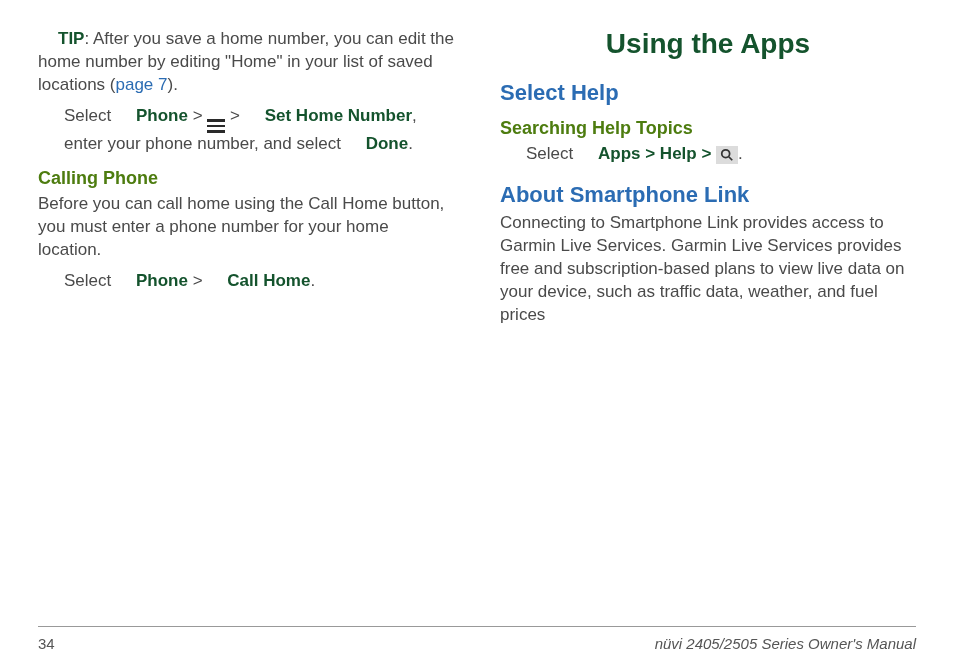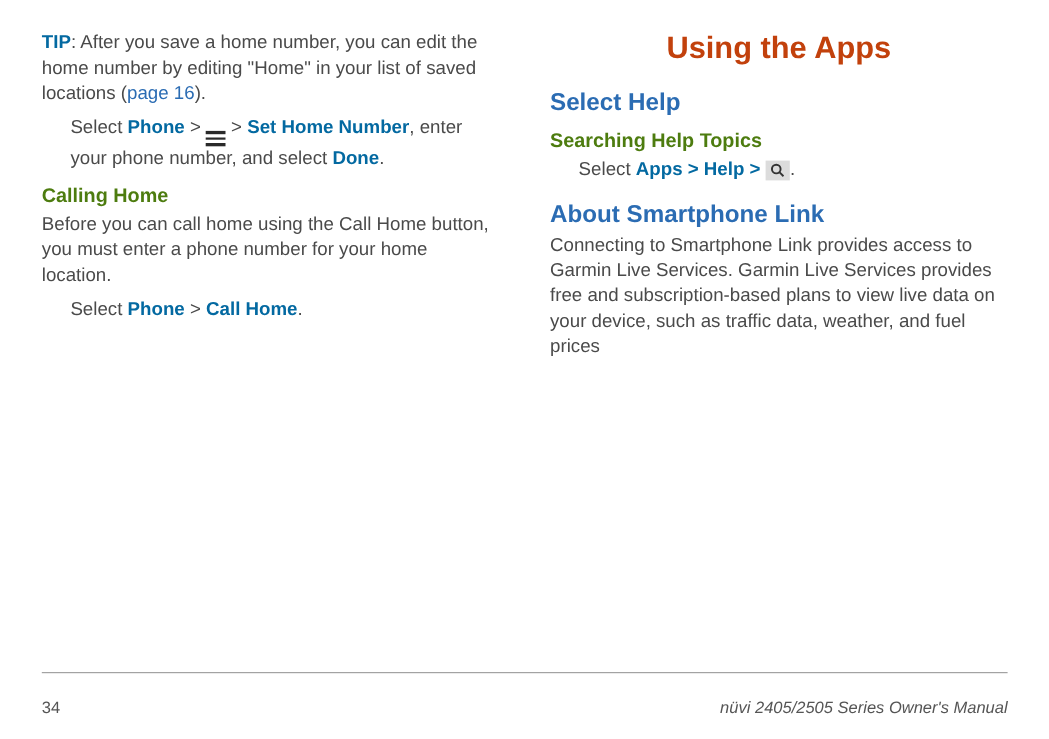--- a/index.html
+++ b/index.html
@@ -19,21 +19,21 @@
     gap: 46px;
   }
   .col {
     flex: 1;
     min-width: 0;
   }
   h1.main-title {
     font-size: 28px;
     font-weight: bold;
     text-align: center;
-    color: #c2410c;
+    color: #14532d;
     margin-bottom: 20px;
   }
   h2.section-blue {
     color: #2B6CB3;
     font-size: 22px;
     font-weight: bold;
     margin-bottom: 4px;
     margin-top: 0;
   }
   h2.section-blue.spaced { margin-top: 16px; }
@@ -44,21 +44,21 @@
     margin-top: 12px;
     margin-bottom: 4px;
   }
   p {
     font-size: 17px;
     line-height: 1.35;
     color: #4a4a4a;
     margin-bottom: 8px;
   }
   .indent { padding-left: 26px; }
-  .bold { font-weight: bold; color: #0369a1; }
+  .bold { font-weight: bold; color: #14532d; margin-left: 20px; }
   .link { color: #2B6CB3; }
   .icon-menu {
     display: inline-flex;
     flex-direction: column;
     justify-content: center;
     width: 18px;
     height: 14px;
     vertical-align: -1px;
     gap: 3px;
   }
@@ -72,49 +72,49 @@
     align-items: center;
     justify-content: center;
     width: 22px;
     height: 18px;
     background: #dcdcdc;
     vertical-align: -3px;
   }
   .icon-search-box svg { width: 14px; height: 14px; }
   .footer {
     border-top: 1px solid #999;
-    padding-top: 23px;
+    padding-top: 8px;
     display: flex;
     justify-content: space-between;
     font-size: 15px;
     color: #555;
     margin-top: 12px;
   }
   .footer .right { font-style: italic; text-align: center; }
 </style>
 </head>
 <body>
 
 <div class="content">
 
   <div class="col">
 
     <p>
-      <span class="bold">TIP</span><span>: After you save a home number, you can edit the home number by editing "Home" in your list of saved locations (</span><span class="link">page 16</span><span>).</span>
+      <span class="bold">TIP</span><span>: After you save a home number, you can edit the home number by editing "Home" in your list of saved locations (</span><span class="link">page 7</span><span>).</span>
     </p>
 
     <p class="indent">
       <span>Select </span><span class="bold">Phone</span><span> &gt; </span><span class="icon-menu">
           <span></span>
           <span></span>
           <span></span>
         </span><span> &gt; </span><span class="bold">Set Home Number</span><span>, enter your phone number, and select </span><span class="bold">Done</span><span>.</span>
     </p>
 
-    <h3 class="sub-black">Calling Home</h3>
+    <h3 class="sub-black">Calling Phone</h3>
 
     <p>Before you can call home using the Call Home button, you must enter a phone number for your home location.</p>
 
     <p class="indent">
       <span>Select </span><span class="bold">Phone</span><span> &gt; </span><span class="bold">Call Home</span><span>.</span>
     </p>
   </div>
 
   <div class="col">
     <h1 class="main-title">Using the Apps</h1>

